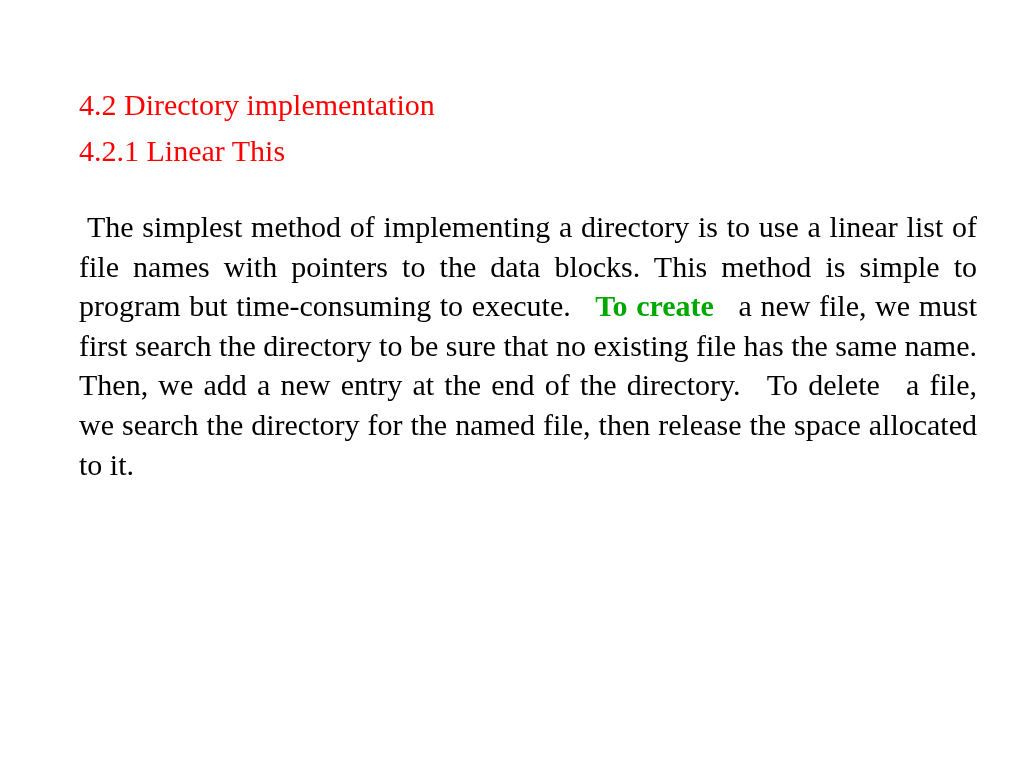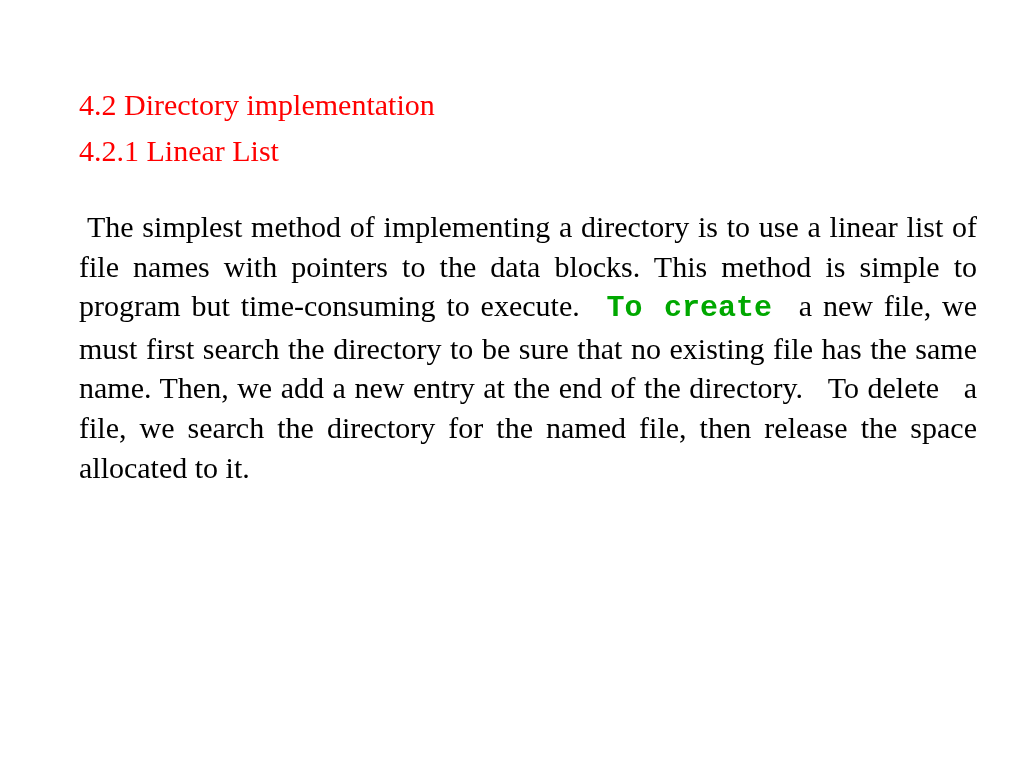--- a/index.html
+++ b/index.html
@@ -23,27 +23,26 @@
     }
     .body-para {
       color: #000000;
       font-size: 30px;
       line-height: 1.32;
       text-align: justify;
     }
     .highlight-green {
       color: #00a800;
       font-weight: bold;
-      font-family: Liberation Mono, monospace;
     }
     .highlight-bold {
       font-weight: normal;
     }
   </style>
 </head>
 <body>
 
 <div class="heading-main">4.2 Directory implementation</div>
-<div class="heading-sub">4.2.1 Linear List</div>
+<div class="heading-sub">4.2.1 Linear This</div>
 
 <p class="body-para">
   <span>The simplest method of implementing a directory is to use a linear list of file names with pointers to the data blocks. This method is simple to program but time-consuming to execute. </span><span class="highlight-green">To create</span><span> a new file, we must first search the directory to be sure that no existing file has the same name. Then, we add a new entry at the end of the directory. </span><span class="highlight-bold">To delete</span><span> a file, we search the directory for the named file, then release the space allocated to it.</span>
 </p>
 
 </body></html>

